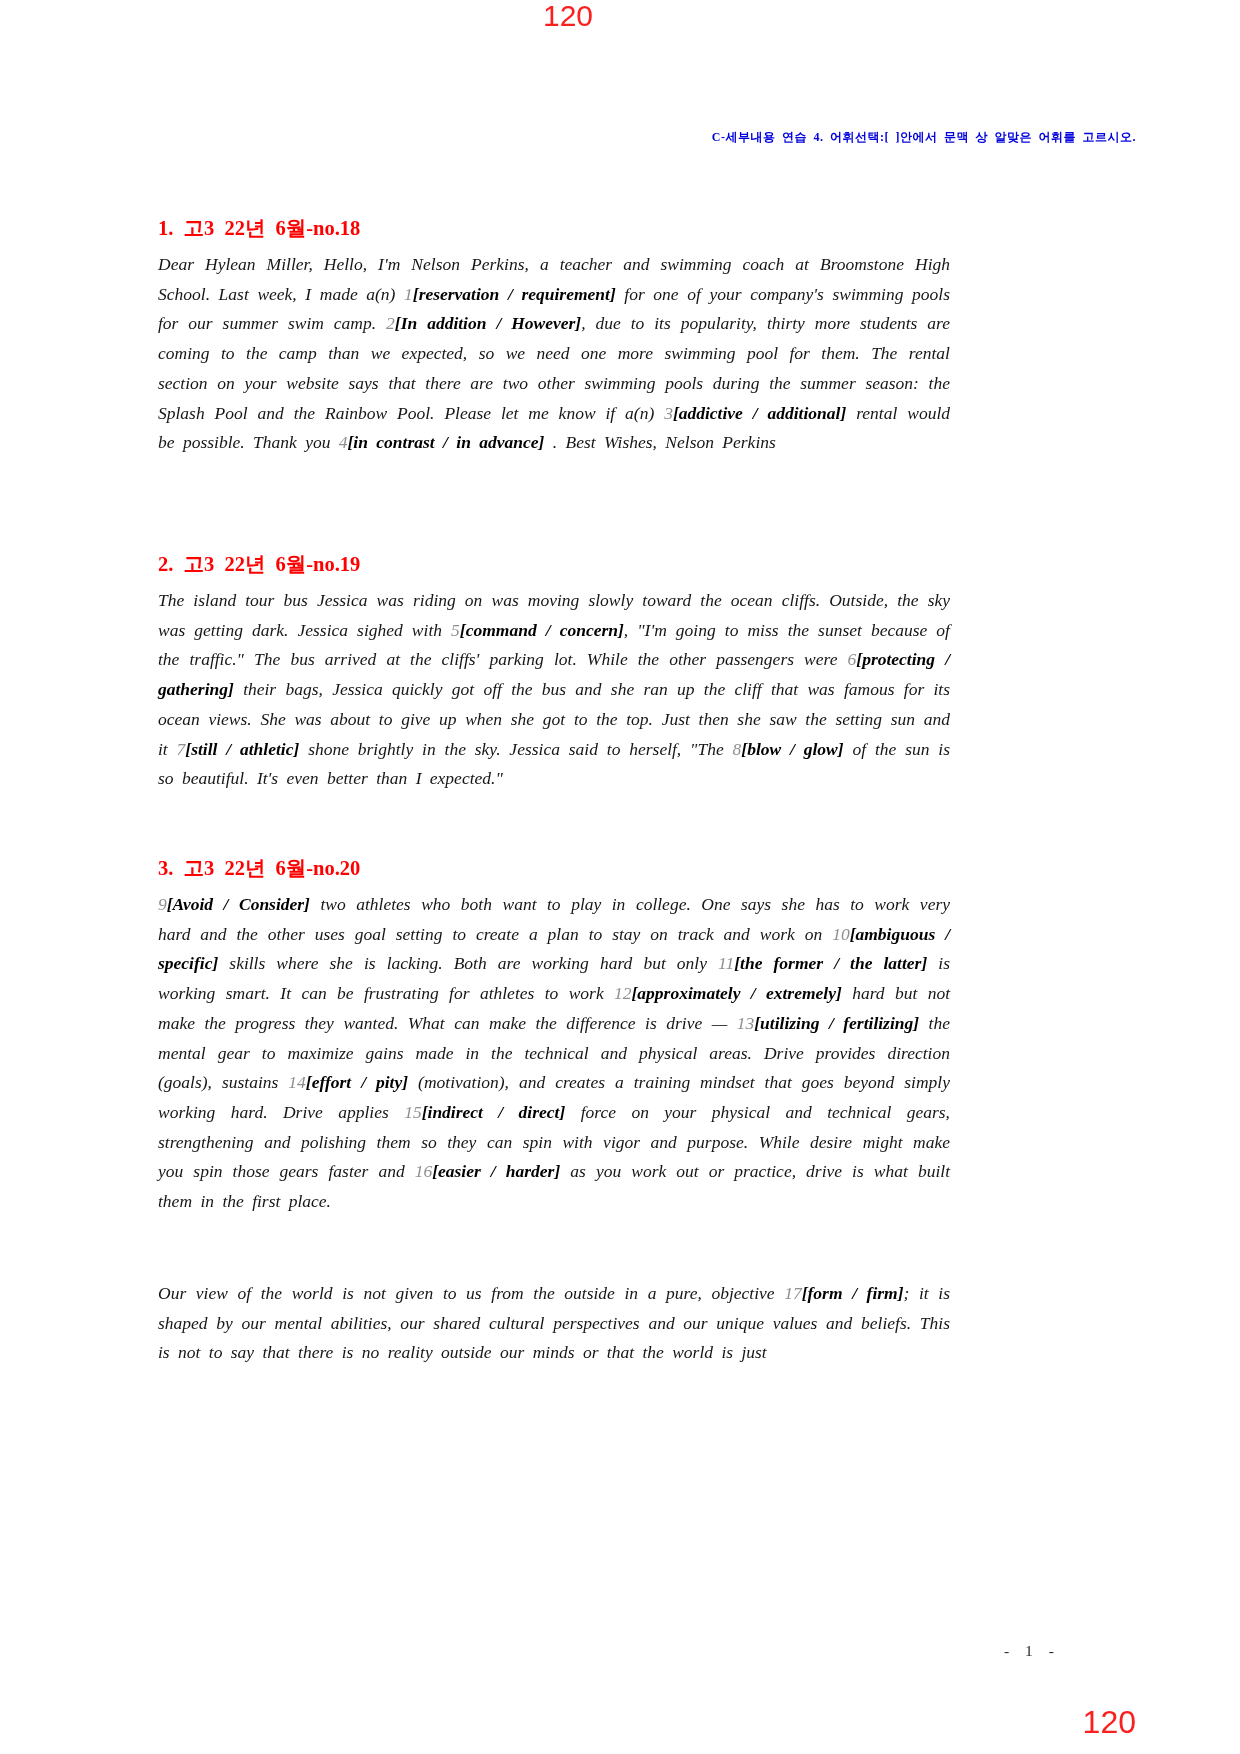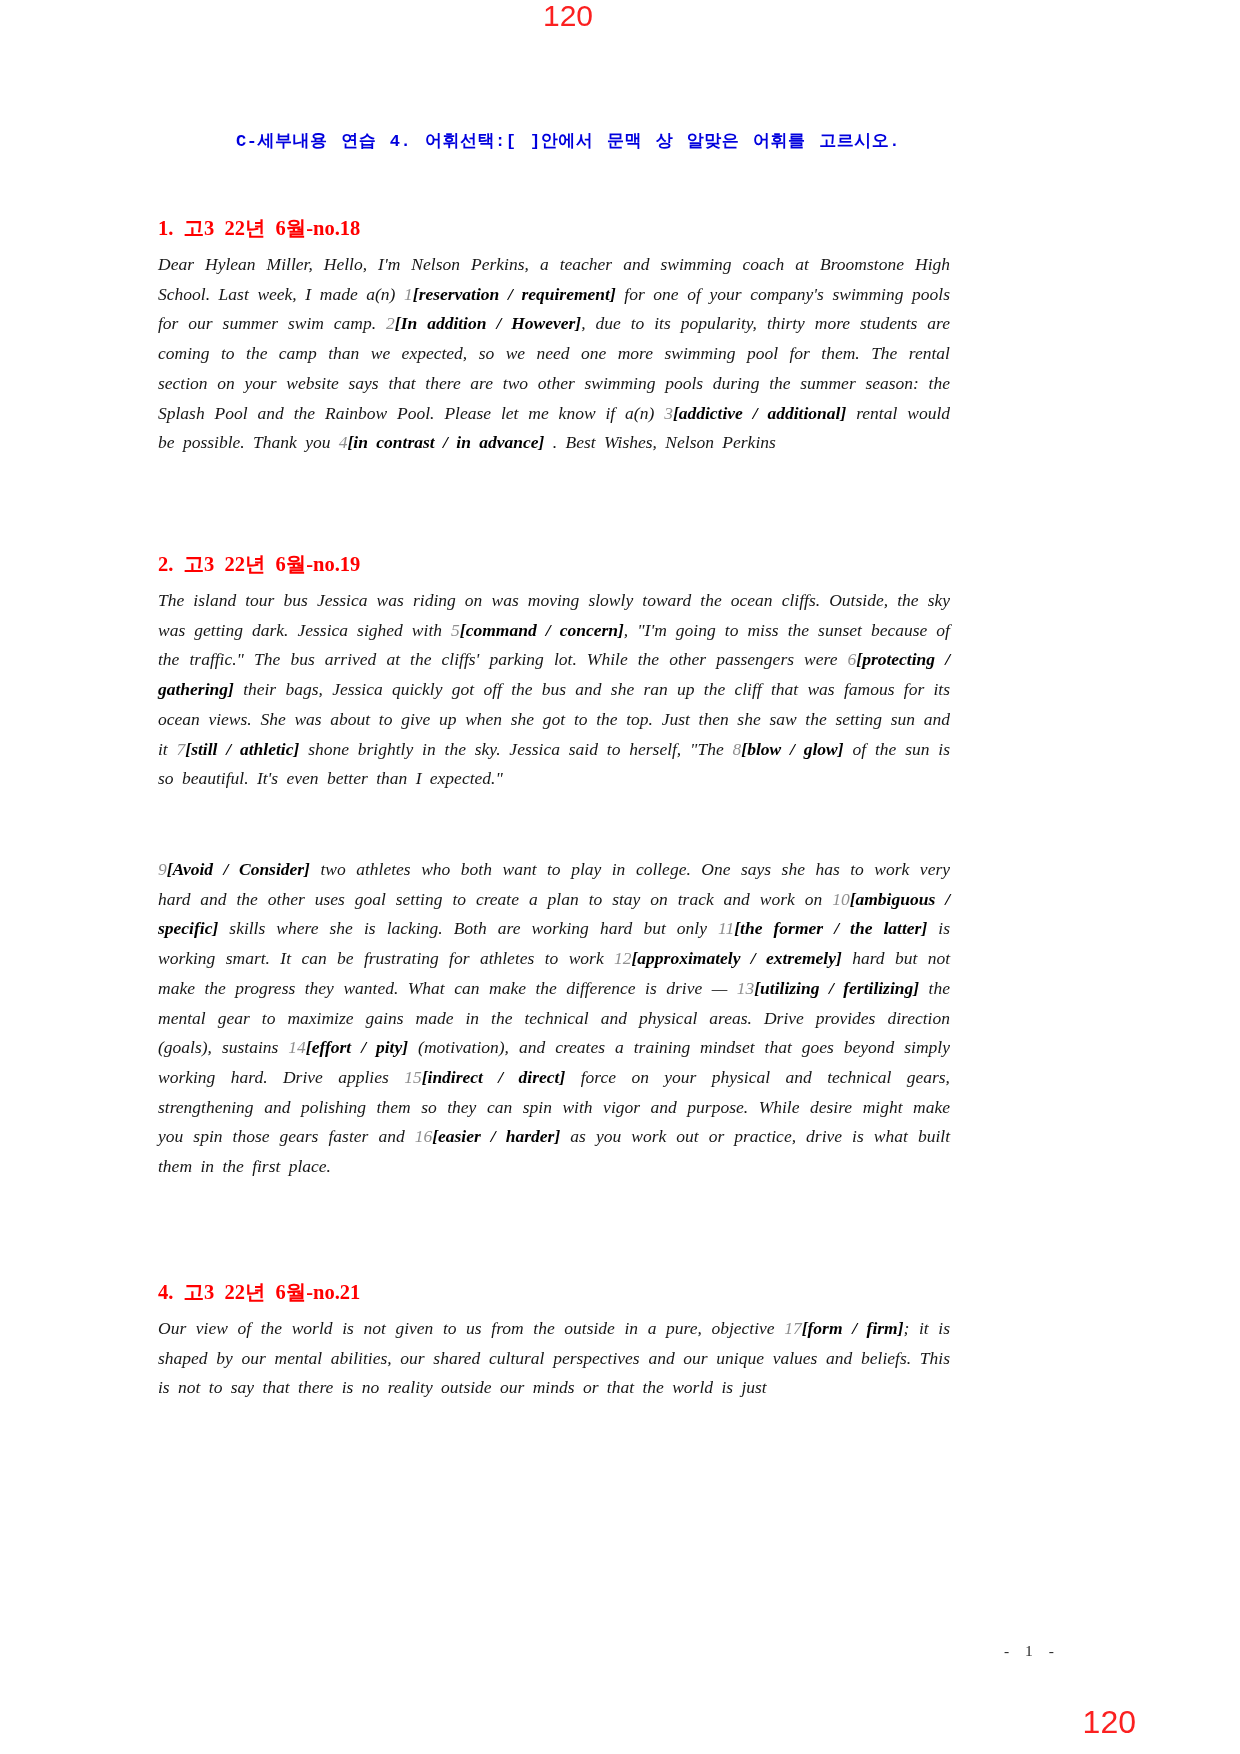--- a/index.html
+++ b/index.html
@@ -37,24 +37,24 @@
     position: absolute;
     left: 158px;
     top: 0;
     width: 792px;
   }
   #instruction-header {
     position: absolute;
     top: 129px;
     left: 0;
     width: 100%;
-    text-align: center;
-    font-family: Liberation Mono, monospace;
+    text-align: right;
+    font-family: Liberation Serif, serif;
     font-weight: bold;
-    font-size: 17px;
+    font-size: 12px;
     letter-spacing: 0.5px;
     word-spacing: 3px;
     color: #0000dd;
   }
   .section {
     position: absolute;
     left: 0;
     width: 100%;
   }
   #section-1 { top: 215px; }
@@ -110,25 +110,25 @@
       <h2 class="section-title">1. 고3 22년 6월-no.18</h2>
       <p class="passage"><span class="seg-t">Dear Hylean Miller, Hello, I'm Nelson Perkins, a teacher and swimming coach at Broomstone High School. Last week, I made a(n) </span><span class="seg-n">1</span><span class="seg-b">[reservation / requirement]</span><span class="seg-t"> for one of your company's swimming pools for our summer swim camp. </span><span class="seg-n">2</span><span class="seg-b">[In addition / However]</span><span class="seg-t">, due to its popularity, thirty more students are coming to the camp than we expected, so we need one more swimming pool for them. The rental section on your website says that there are two other swimming pools during the summer season: the Splash Pool and the Rainbow Pool. Please let me know if a(n) </span><span class="seg-n">3</span><span class="seg-b">[addictive / additional]</span><span class="seg-t"> rental would be possible. Thank you </span><span class="seg-n">4</span><span class="seg-b">[in contrast / in advance]</span><span class="seg-t"> . Best Wishes, Nelson Perkins</span></p>
     </div>
 
     <div class="section" id="section-2">
       <h2 class="section-title">2. 고3 22년 6월-no.19</h2>
       <p class="passage"><span class="seg-t">The island tour bus Jessica was riding on was moving slowly toward the ocean cliffs. Outside, the sky was getting dark. Jessica sighed with </span><span class="seg-n">5</span><span class="seg-b">[command / concern]</span><span class="seg-t">, "I'm going to miss the sunset because of the traffic." The bus arrived at the cliffs' parking lot. While the other passengers were </span><span class="seg-n">6</span><span class="seg-b">[protecting / gathering]</span><span class="seg-t"> their bags, Jessica quickly got off the bus and she ran up the cliff that was famous for its ocean views. She was about to give up when she got to the top. Just then she saw the setting sun and it </span><span class="seg-n">7</span><span class="seg-b">[still / athletic]</span><span class="seg-t"> shone brightly in the sky. Jessica said to herself, "The </span><span class="seg-n">8</span><span class="seg-b">[blow / glow]</span><span class="seg-t"> of the sun is so beautiful. It's even better than I expected."</span></p>
     </div>
 
     <div class="section" id="section-3">
+      <h2 class="section-title">3. 고3 22년 6월-no.20</h2>
       <p class="passage"><span class="seg-n">9</span><span class="seg-b">[Avoid / Consider]</span><span class="seg-t"> two athletes who both want to play in college. One says she has to work very hard and the other uses goal setting to create a plan to stay on track and work on </span><span class="seg-n">10</span><span class="seg-b">[ambiguous / specific]</span><span class="seg-t"> skills where she is lacking. Both are working hard but only </span><span class="seg-n">11</span><span class="seg-b">[the former / the latter]</span><span class="seg-t">  is working smart. It can be frustrating for athletes to work </span><span class="seg-n">12</span><span class="seg-b">[approximately / extremely]</span><span class="seg-t"> hard but not make the progress they wanted. What can make the difference is drive — </span><span class="seg-n">13</span><span class="seg-b">[utilizing / fertilizing]</span><span class="seg-t"> the mental gear to maximize gains made in the technical and physical areas. Drive provides direction (goals), sustains </span><span class="seg-n">14</span><span class="seg-b">[effort / pity]</span><span class="seg-t"> (motivation), and creates a training mindset that goes beyond simply working hard. Drive applies </span><span class="seg-n">15</span><span class="seg-b">[indirect / direct]</span><span class="seg-t"> force on your physical and technical gears, strengthening and polishing them so they can spin with vigor and purpose. While desire might make you spin those gears faster and </span><span class="seg-n">16</span><span class="seg-b">[easier / harder]</span><span class="seg-t"> as you work out or practice, drive is what built them in the first place.</span></p>
     </div>
 
     <div class="section" id="section-4">
-      <h2 class="section-title">4. 고3 22년 6월-no.21</h2>
       <p class="passage"><span class="seg-t">Our view of the world is not given to us from the outside in a pure, objective </span><span class="seg-n">17</span><span class="seg-b">[form / firm]</span><span class="seg-t">; it is shaped by our mental abilities, our shared cultural perspectives and our unique values and beliefs. This is not to say that there is no reality outside our minds or that the world is just</span></p>
     </div>
 
   </div>
 
   <div id="page-footer">- 1 -</div>
 
   <div id="page-num-bottom" class="page-num">120</div>
 
 </div>

